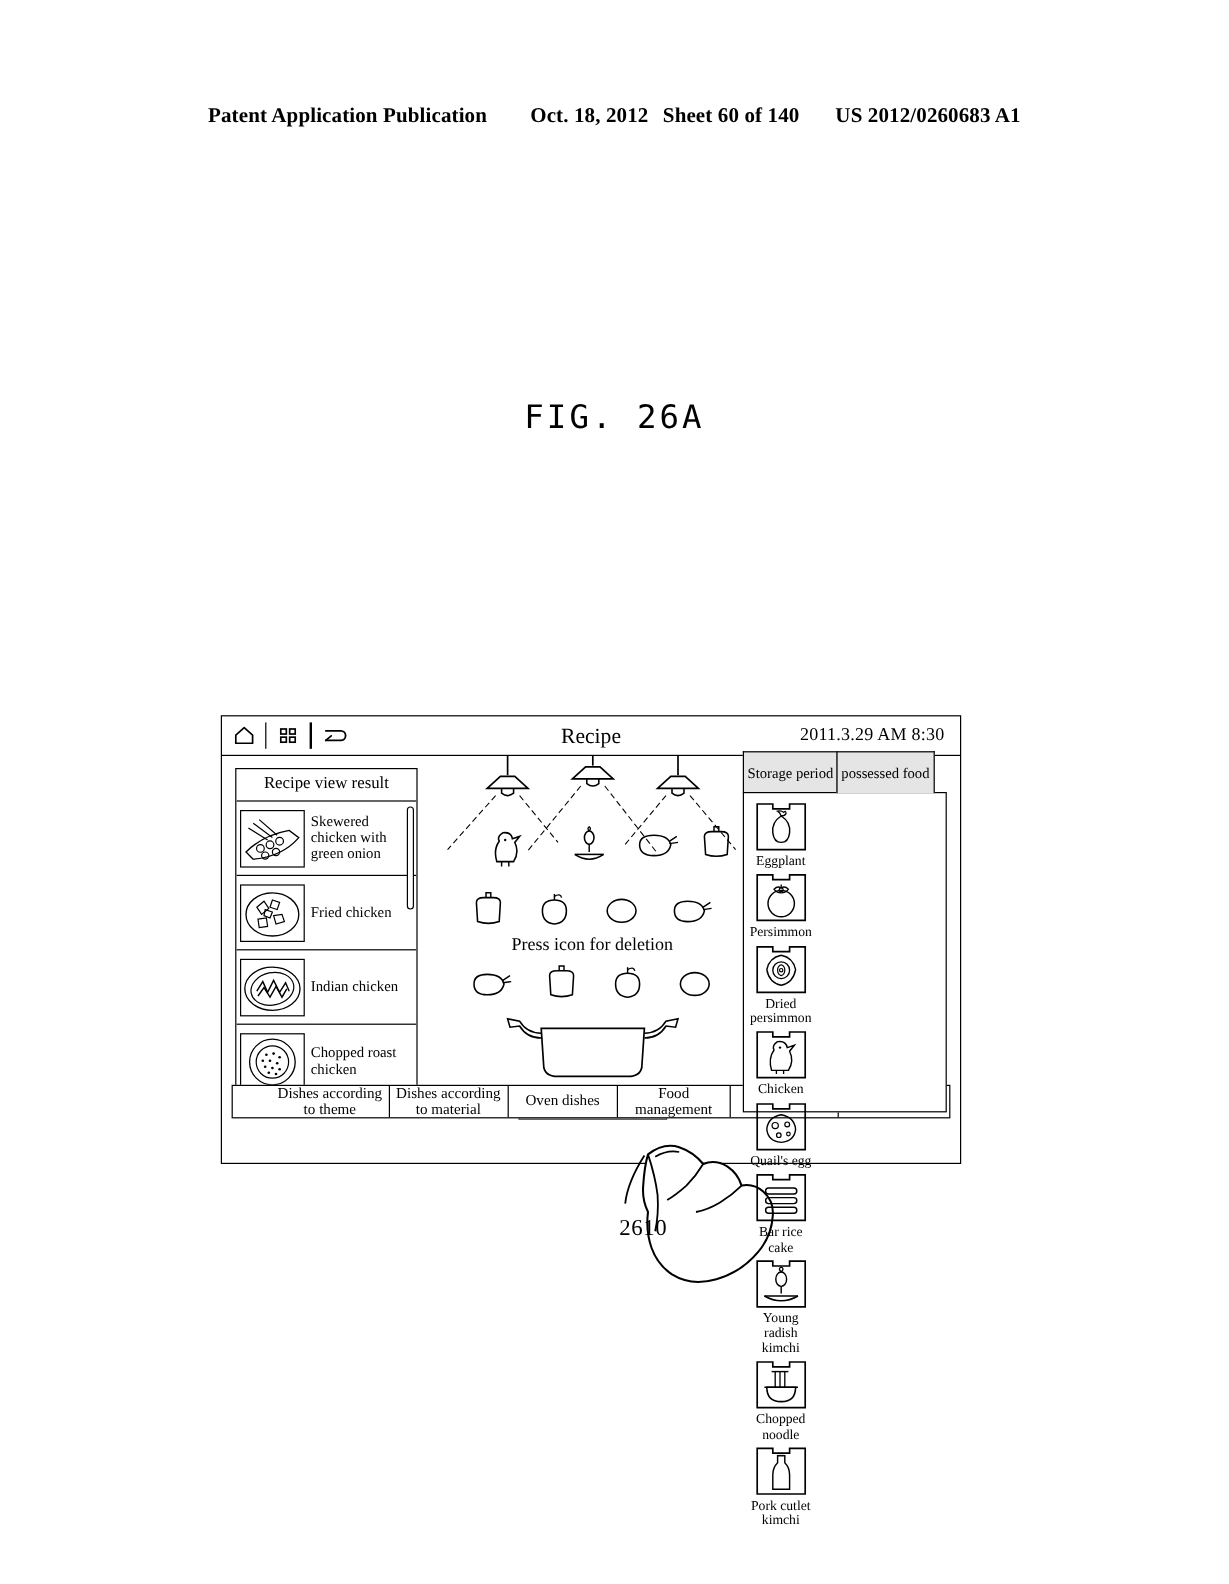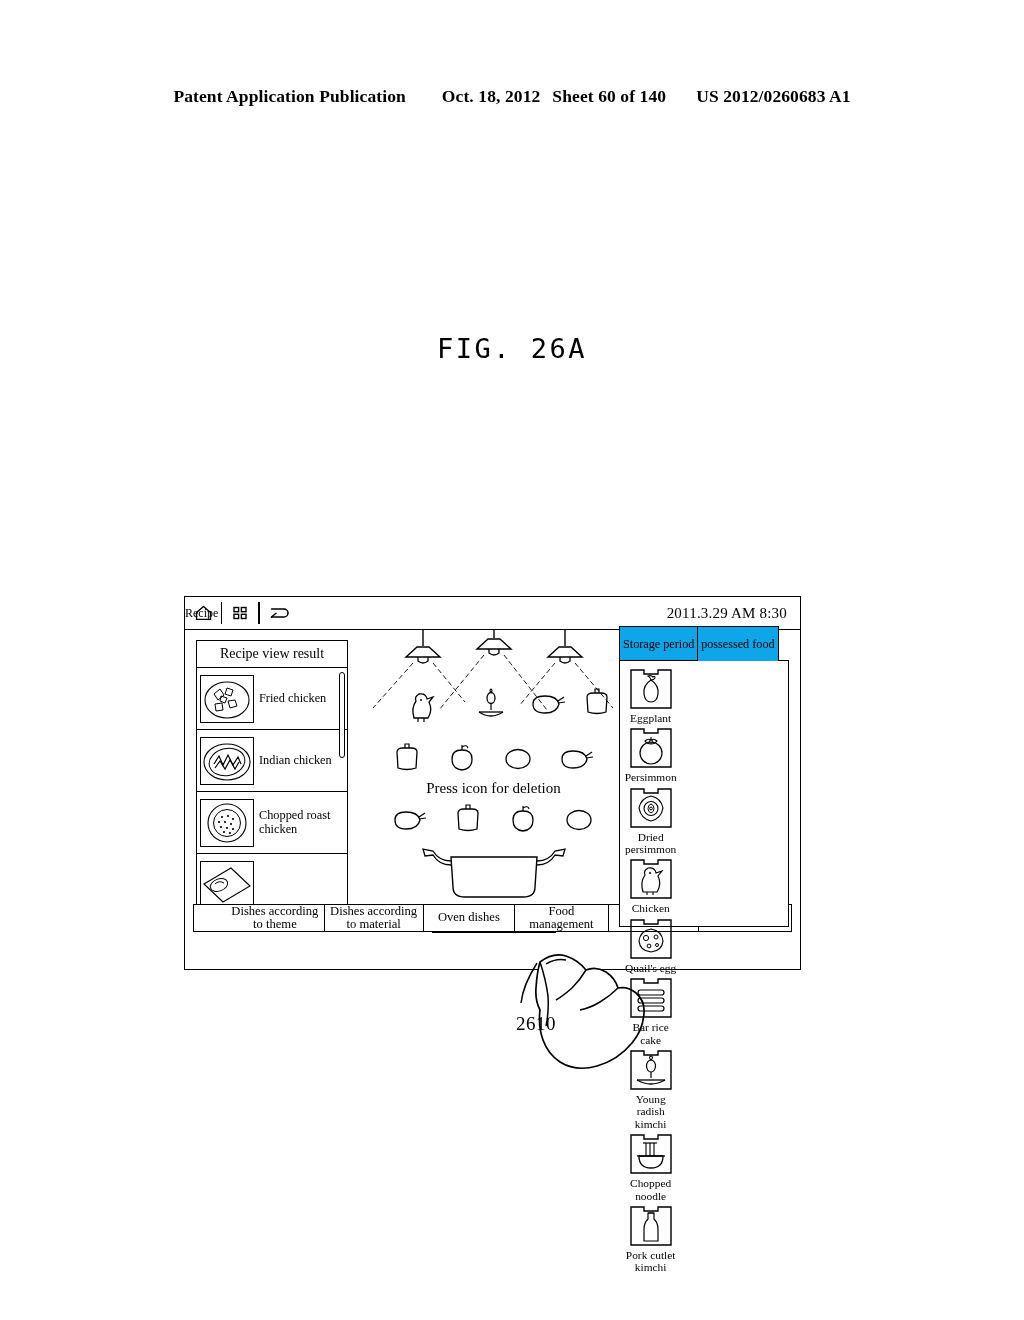--- a/index.html
+++ b/index.html
@@ -35,22 +35,22 @@
   .titlebar{
     position:relative;height:33px;border-bottom:1.6px solid #000;
     display:flex;align-items:center;box-sizing:border-box;
   }
   .tb-icons{display:flex;align-items:center;height:100%;}
   .tb-btn{
     width:36px;height:100%;display:flex;align-items:center;justify-content:center;
   }
   .tb-sep{width:1.4px;height:22px;background:#000;}
   .tb-title{
-    position:absolute;left:0;right:0;text-align:left;
-    font-size:12px;pointer-events:none;
+    position:absolute;left:0;right:0;text-align:center;
+    font-size:18px;pointer-events:none;
   }
   .tb-time{
     position:absolute;right:13px;font-size:15px;letter-spacing:.2px;
   }
 
   
   .screen-body{
     position:relative;height:307px;
   }
 
@@ -106,21 +106,21 @@
   }
 
   
   .right-panel{
     position:absolute;right:11px;top:10px;width:170px;height:288px;
   }
   .tabs{display:flex;align-items:flex-end;height:21px;}
   .tab{
     height:19px;border:1.3px solid #000;box-sizing:border-box;
     display:flex;align-items:center;justify-content:center;
-    font-size:12.2px;padding:17px 3px;background:#0ea5e9;
+    font-size:12.2px;padding:17px 3px;background:#e5e5e5;
   }
   .tab.inactive{height:18px;border-bottom:none;margin-right:-1.3px;}
   .tab.active{height:21px;border-bottom:none;position:relative;z-index:3;}
   .panel-box{
     border:1.3px solid #000;box-sizing:border-box;height:267px;margin-top:-1.3px;
     background:#fff;padding:6px 4px 0 4px;position:relative;z-index:1;
   }
   .food-grid{
     display:flex;flex-wrap:wrap;flex-direction:column;
   }
@@ -210,20 +210,34 @@
     <div class="tb-title">Recipe</div>
     <div class="tb-time">2011.3.29  AM 8:30</div>
   </div>
 
   <div class="screen-body">
 
     <div class="left-panel">
       <div class="lp-header">Recipe view result</div>
       <div class="lp-list">
 
+        <div class="lp-item">
+          <div class="lp-thumb">
+            <svg width="52" height="46" viewBox="0 0 52 46">
+              <path d="M4 34 Q18 20 40 16 L48 22 Q34 38 10 40 Z" fill="none" stroke="#000" stroke-width="1.1"></path>
+              <circle cx="16" cy="31" r="3.2" fill="none" stroke="#000" stroke-width="1"></circle>
+              <circle cx="24" cy="28" r="3.2" fill="none" stroke="#000" stroke-width="1"></circle>
+              <circle cx="32" cy="25" r="3.2" fill="none" stroke="#000" stroke-width="1"></circle>
+              <circle cx="20" cy="37" r="3" fill="none" stroke="#000" stroke-width="1"></circle>
+              <circle cx="29" cy="34" r="3" fill="none" stroke="#000" stroke-width="1"></circle>
+              <path d="M6 14 L22 24 M10 10 L26 22 M15 7 L30 20" stroke="#000" stroke-width="1" fill="none"></path>
+            </svg>
+          </div>
+          <div class="lp-name">Skewered chicken with green onion</div>
+        </div>
 
         <div class="lp-item">
           <div class="lp-thumb">
             <svg width="52" height="46" viewBox="0 0 52 46">
               <ellipse cx="26" cy="24" rx="22" ry="18" fill="none" stroke="#000" stroke-width="1.1"></ellipse>
               <path d="M13 18 L19 13 L23 19 L17 24 Z" fill="none" stroke="#000" stroke-width="1"></path>
               <path d="M26 12 L32 14 L30 20 L24 18 Z" fill="none" stroke="#000" stroke-width="1"></path>
               <path d="M14 28 L21 27 L22 34 L15 35 Z" fill="none" stroke="#000" stroke-width="1"></path>
               <path d="M27 25 L34 24 L36 30 L29 32 Z" fill="none" stroke="#000" stroke-width="1"></path>
               <path d="M20 20 L26 22 L24 27 L19 25 Z" fill="none" stroke="#000" stroke-width="1"></path>

